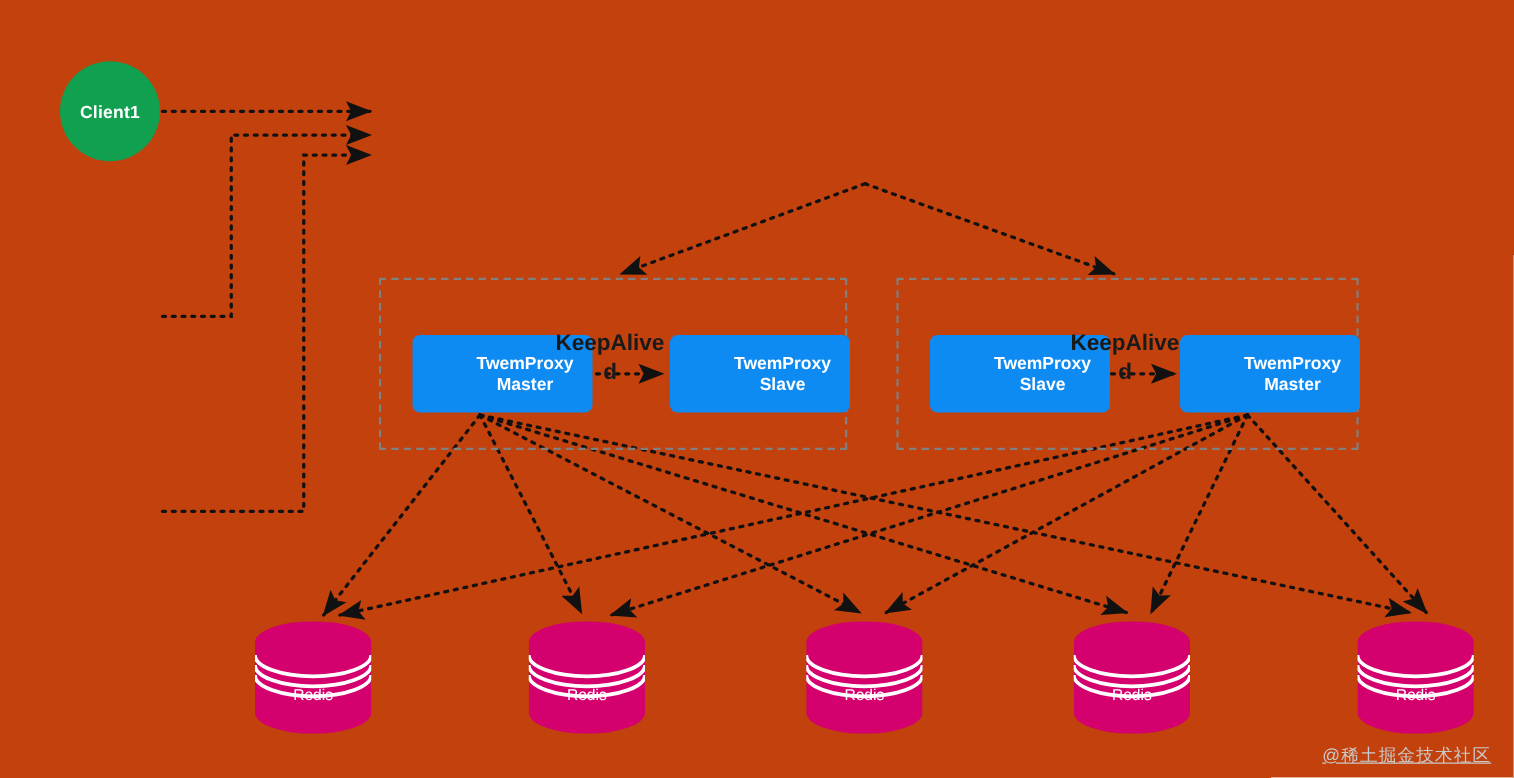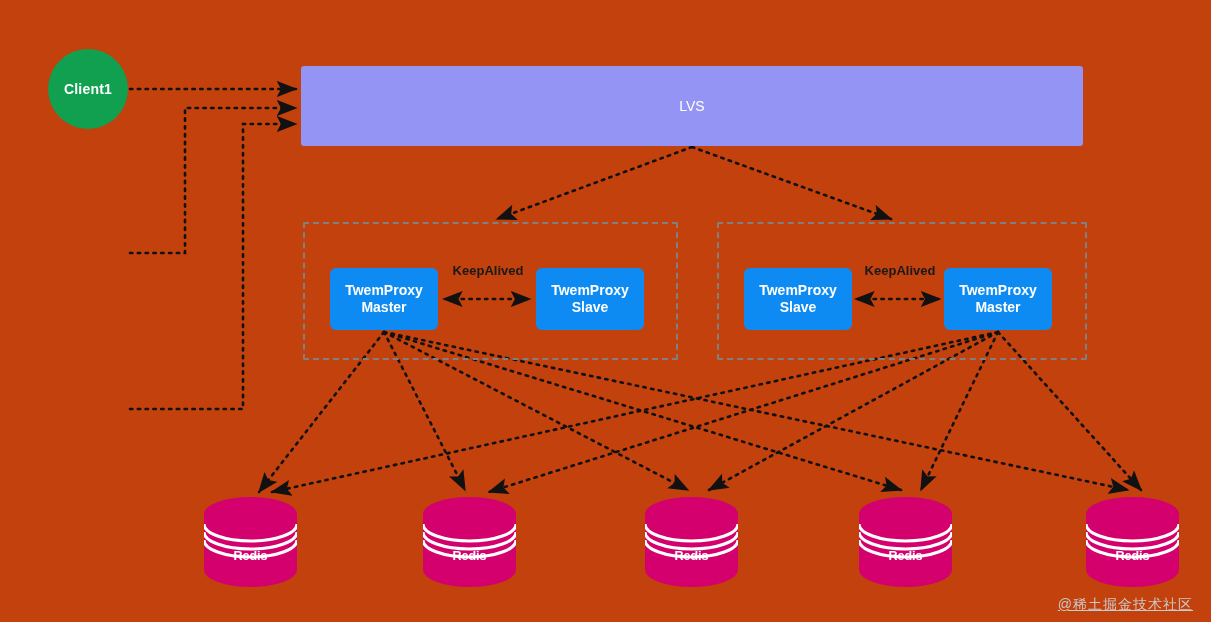--- a/index.html
+++ b/index.html
@@ -84,29 +84,30 @@
     border-radius: 6px;
     display: flex;
     flex-direction: column;
     align-items: center;
     justify-content: center;
     color: #ffffff;
     font-size: 14px;
     font-weight: bold;
     line-height: 1.2;
     z-index: 4;
+    padding-left: 36px;
   }
 
   
   .keepalive-label {
     position: absolute;
     top: 263px;
     width: 90px;
     text-align: center;
-    font-size: 13px;
+    font-size: 18px;
     font-weight: bold;
     color: #1a1a1a;
     line-height: 1.25;
     z-index: 5;
     word-break: break-all;
   }
 
   
   .redis-node {
     position: absolute;
@@ -117,21 +118,21 @@
   }
   .redis-node svg { display: block; }
   .redis-label {
     position: absolute;
     left: 0;
     top: 52px;
     width: 93px;
     text-align: center;
     color: #ffffff;
     font-size: 12.5px;
-    font-weight: bold;
+    font-weight: normal;
     pointer-events: none;
   }
 
   
   .watermark {
     position: absolute;
     right: 18px;
     bottom: 8px;
     color: #c9c9c9;
     font-size: 14px;
@@ -181,23 +182,20 @@
       <path d="M998,332 L709,490" marker-end="url(#arrowhead)"></path>
       <path d="M998,332 L921,490" marker-end="url(#arrowhead)"></path>
       <path d="M998,332 L1141,490" marker-end="url(#arrowhead)"></path>
     </g>
   </svg>
 
   <div class="client-node" id="client1" style="left:48px; top:49px;">
     <span>Client1</span>
   </div>
 
-  <div class="lvs-node">
-    <span>LVS</span>
-  </div>
 
   <div class="group-box" id="group-left"></div>
   <div class="group-box" id="group-right"></div>
 
   <div class="proxy-node" style="left:330px;">
     <span>TwemProxy</span>
     <span>Master</span>
   </div>
   <div class="proxy-node" style="left:536px;">
     <span>TwemProxy</span>

